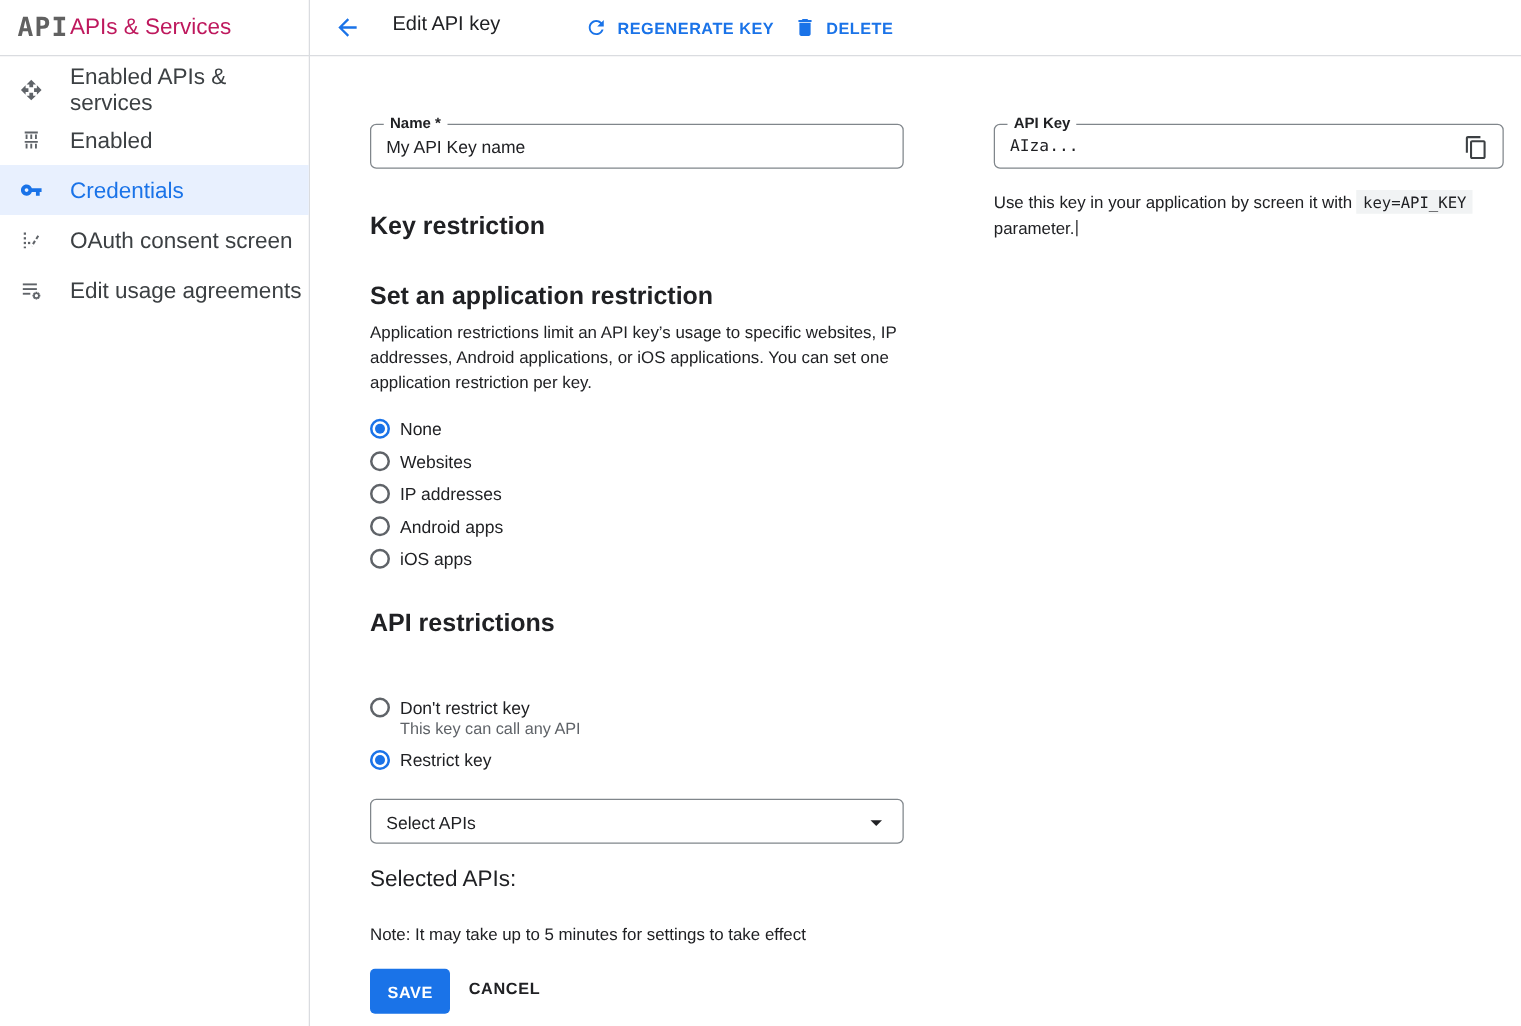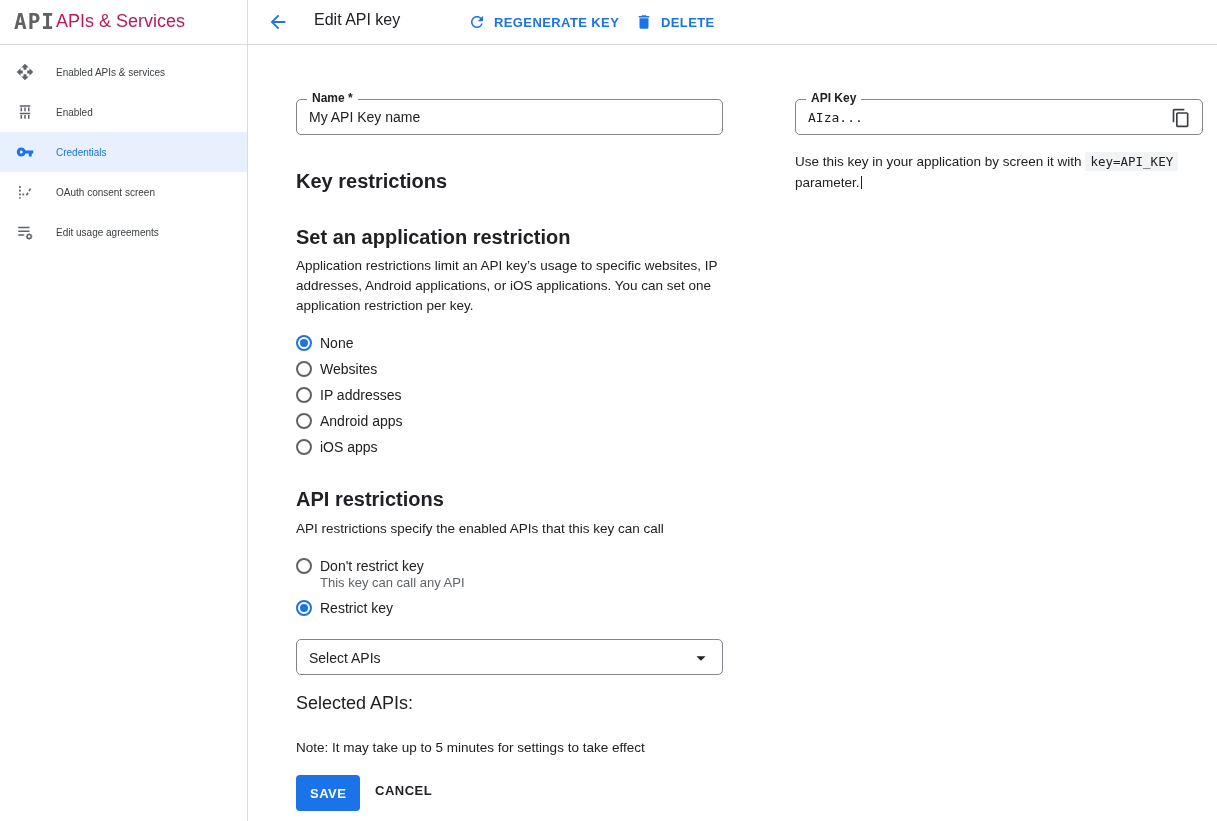--- a/index.html
+++ b/index.html
@@ -17,21 +17,21 @@
   .back-btn { position:absolute; left:265px; top:9px; width:26px; height:26px; cursor:pointer; display:flex; align-items:center; justify-content:center; }
   .page-title { position:absolute; left:314px; top:11px; font-size:16px; color:#202124; }
   .toolbar-btn { position:absolute; top:8px; height:28px; display:flex; align-items:center; gap:8px; color:#1a73e8; font-size:13px; font-weight:bold; letter-spacing:.4px; cursor:pointer; }
   .toolbar-btn svg { flex:0 0 auto; }
   #btn-regenerate { left:468px; }
   #btn-delete { left:635px; }
 
   
   .sidebar-item { position:absolute; left:0; width:247px; height:40px; display:flex; align-items:center; cursor:pointer; }
   .sidebar-item .icon { position:absolute; left:16px; width:18px; height:18px; display:flex; }
-  .sidebar-item .label { position:absolute; left:56px; font-size:10px; color:#3c4043; }
+  .sidebar-item .label { position:absolute; left:56px; font-size:18px; color:#3c4043; }
   .sidebar-item.selected { background:#e8f0fe; }
   .sidebar-item.selected .label { color:#1a73e8; }
 
   
   .field { position:absolute; height:36px; border:1px solid #80868b; border-radius:5px; background:#fff; }
   .field .flabel { position:absolute; top:-9px; left:10px; background:#fff; padding:0 5px; font-size:12px; font-weight:bold; color:#202124; line-height:14px; }
   .field .fvalue { position:absolute; left:12px; top:9px; font-size:14px; color:#202124; white-space:nowrap; }
   .field .fvalue.mono { font-family:"DejaVu Sans Mono", monospace; font-size:13px; top:10px; }
   .copy-btn { position:absolute; right:11px; top:8px; width:20px; height:20px; cursor:pointer; }
 
@@ -171,21 +171,21 @@
         </svg>
     </span>
   </div>
 
   <div class="usage-hint">
     <span>Use this key in your application by screen it with</span>
     <span class="code-chip">key=API_KEY</span>
     <span>parameter.</span><span class="caret"></span>
   </div>
 
-  <div class="h1" style="left:296px; top:170px;">Key restrictions</div>
+  <div class="h1" style="left:296px; top:170px;">Key restriction</div>
 
   <div class="h2" style="left:296px; top:226px;">Set an application restriction</div>
   <div class="para" style="left:296px; top:256px; width:432px;">Application restrictions limit an API key’s usage to specific websites, IP addresses, Android applications, or iOS applications. You can set one application restriction per key.</div>
 
   <div class="radio-row" style="top:330px">
     <span class="radio checked"></span>
     <span class="radio-label">None</span>
   </div>
   <div class="radio-row" style="top:356px">
     <span class="radio"></span>
@@ -198,21 +198,20 @@
   <div class="radio-row" style="top:408px">
     <span class="radio"></span>
     <span class="radio-label">Android apps</span>
   </div>
   <div class="radio-row" style="top:434px">
     <span class="radio"></span>
     <span class="radio-label">iOS apps</span>
   </div>
 
   <div class="h2" style="left:296px; top:488px;">API restrictions</div>
-  <div class="para" style="left:296px; top:519px; width:440px;">API restrictions specify the enabled APIs that this key can call</div>
 
   <div class="radio-row" style="top:553px">
     <span class="radio"></span>
     <span class="radio-label">Don't restrict key</span>
   </div>
   <div class="radio-sub" style="top:575px">This key can call any API</div>
   <div class="radio-row" style="top:595px">
     <span class="radio checked"></span>
     <span class="radio-label">Restrict key</span>
   </div>

